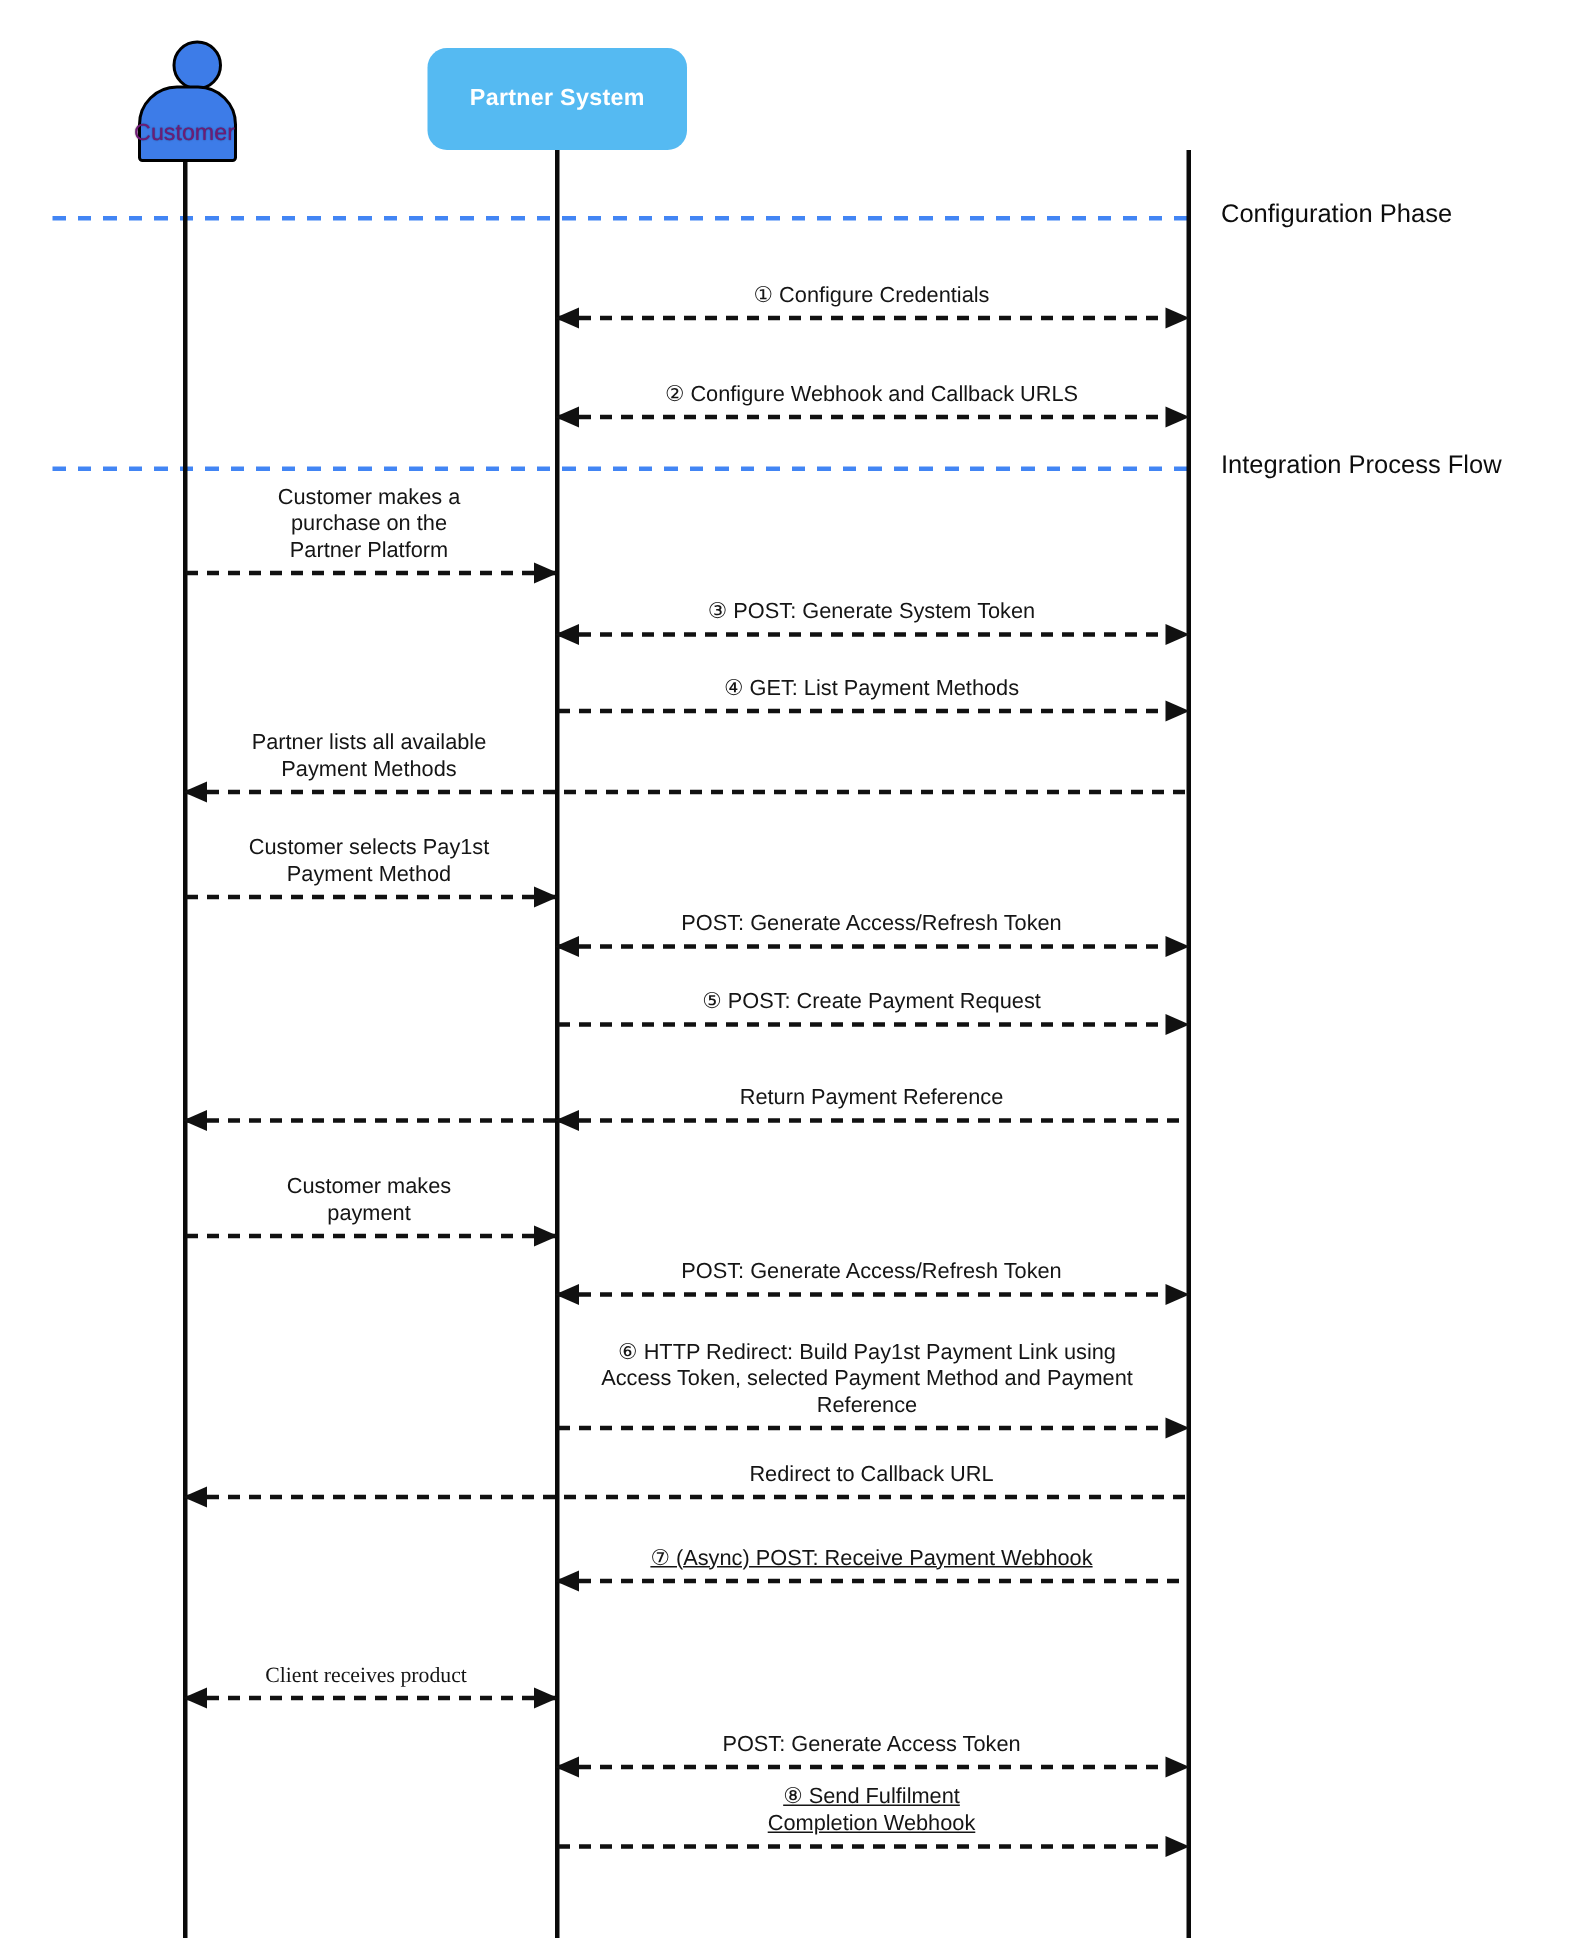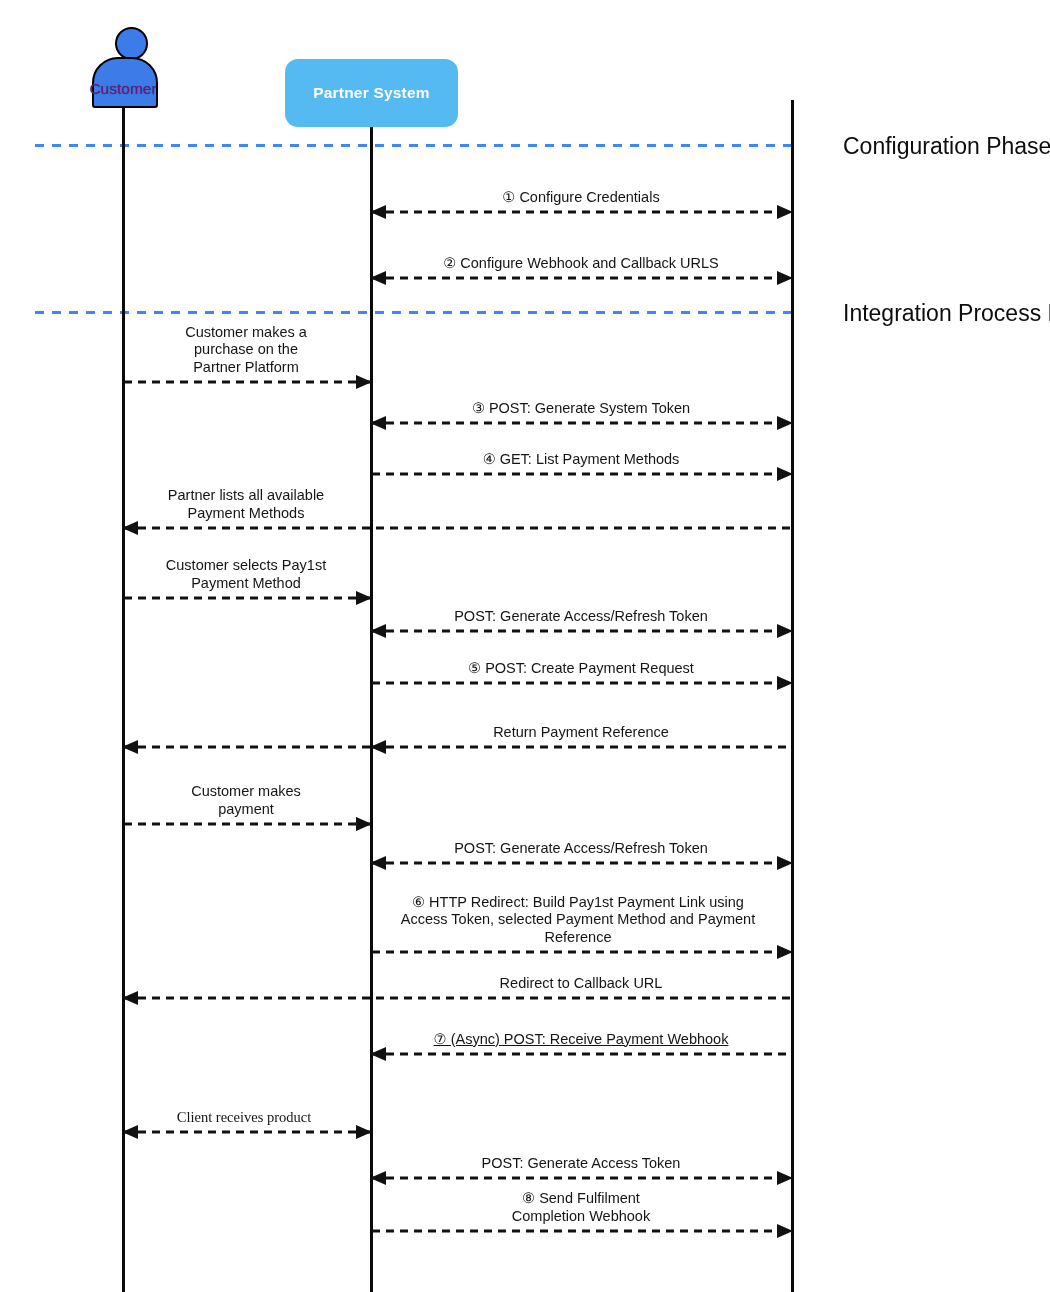--- a/index.html
+++ b/index.html
@@ -22,21 +22,21 @@
     border-radius: 13px;
     display: flex;
     align-items: center;
     justify-content: center;
     color: #ffffff;
     font-size: 15.5px;
     font-weight: bold;
     letter-spacing: 0.2px;
     z-index: 3;
   }
-  #actor-partner { left: 285px; margin-top: 27px; }
+  #actor-partner { left: 285px; }
   #actor-gateway { left: 707px; }
 
   .person-head {
     position: absolute;
     left: 115px; top: 27px;
     width: 29px; height: 29px;
     border-radius: 50%;
     border: 2px solid #000000;
     z-index: 3;
   }
@@ -71,22 +71,22 @@
   .divider-line {
     position: absolute;
     left: 35px;
     width: 761px;
     height: 3px;
     background: repeating-linear-gradient(90deg, var(--divcol) 0 9px, transparent 9px 17px);
     z-index: 0;
   }
   .divider-label {
     position: absolute;
-    left: 843px;
-    font-size: 23px;
+    left: 814px;
+    font-size: 17px;
     color: #0d0d0d;
     white-space: nowrap;
     z-index: 3;
   }
 
   
   .msg {
     position: absolute;
     height: 18px;
     z-index: 2;
@@ -276,18 +276,18 @@
         <span class="head l"></span>
         <span class="head r"></span>
       </div>
       <div class="msg-label" style="left: 581px; bottom: 120px;">
         <div>POST: Generate Access Token</div>
       </div>
       <div class="msg" style="left: 371px; width: 421px; top: 1222px;">
         <div class="dash"></div>
         <span class="head r"></span>
       </div>
-      <div class="msg-label" style="left: 581px; bottom: 67px;">
+      <div class="msg-label" style="left: 581px; bottom: 67px; text-decoration: underline;">
         <div>⑧ Send Fulfilment</div>
         <div>Completion Webhook</div>
       </div>
     </div>
 </div>
 
 </body></html>

